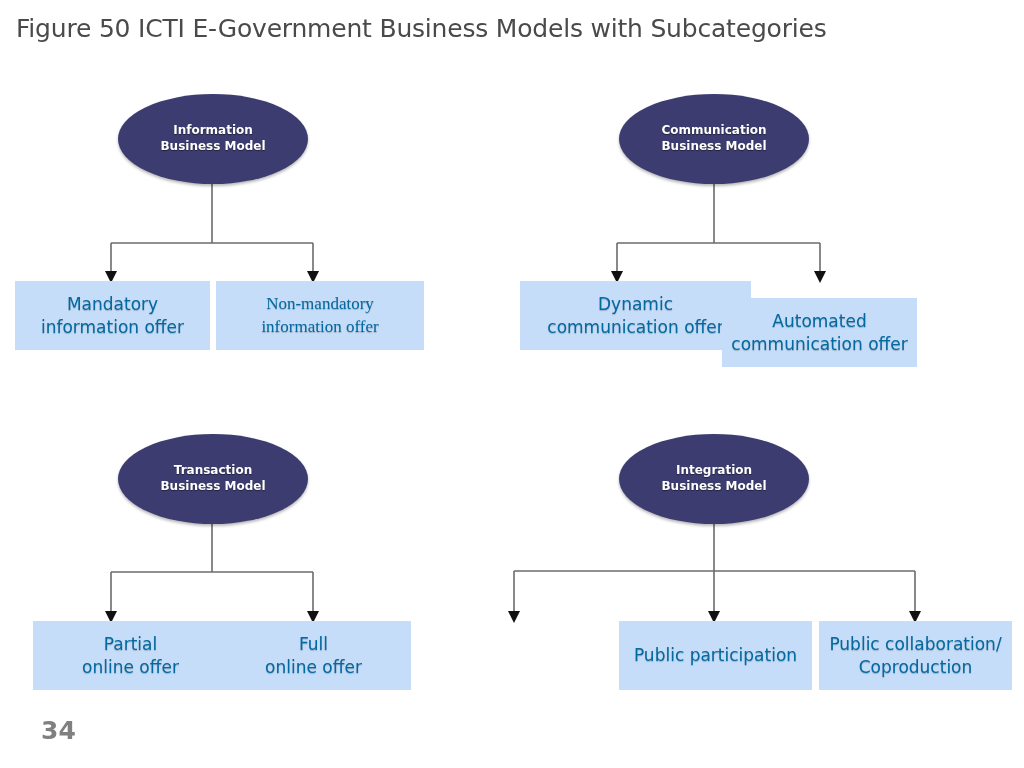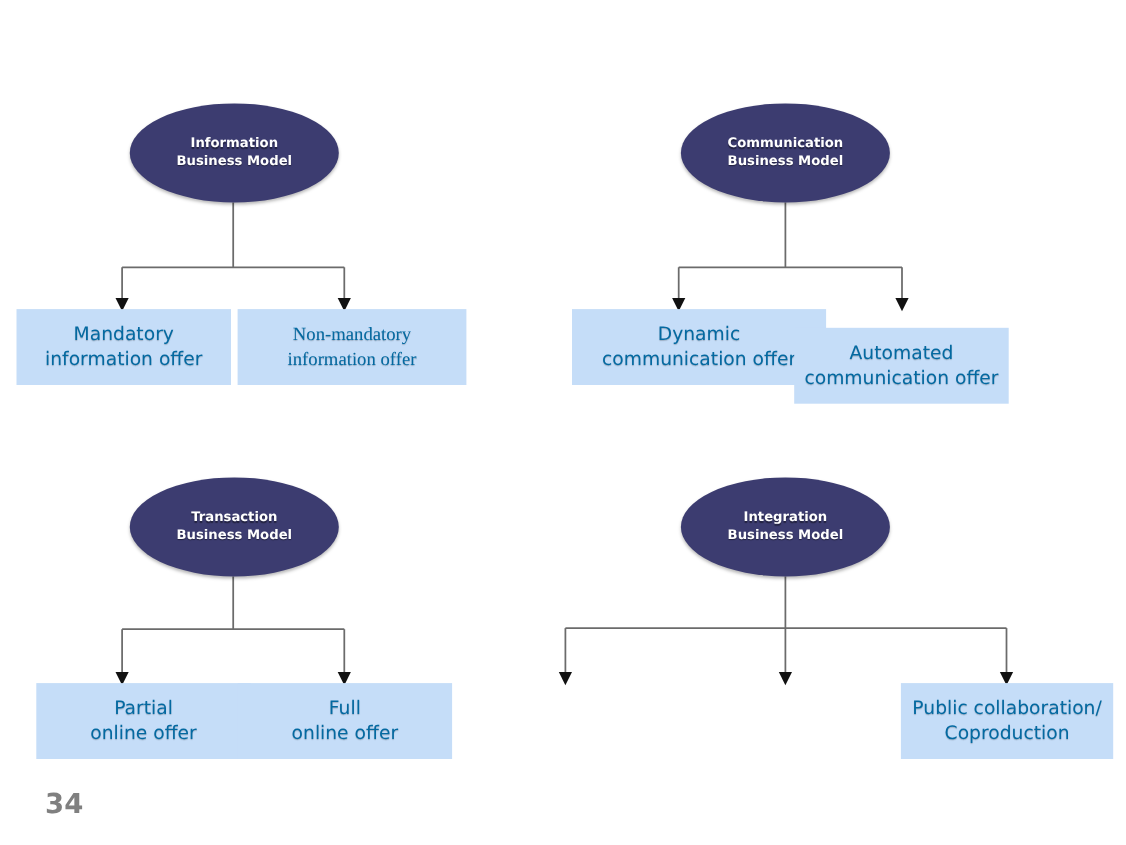--- a/index.html
+++ b/index.html
@@ -89,20 +89,21 @@
     font-weight: bold;
     color: #808080;
     font-family: "DejaVu Sans", sans-serif;
   }
 </style>
 </head>
 <body>
 
 <div id="slide">
 
+  <div id="title">Figure 50 ICTI E-Government Business Models with Subcategories</div>
 
   <svg class="conn-svg" viewBox="0 0 1024 768">
     <defs></defs>
 
     <g>
       <path class="conn-line" d="M212,184 L212,243"></path>
       <path class="conn-line" d="M111,243 L313,243"></path>
       <path class="conn-line" d="M111,243 L111,272"></path>
       <path class="conn-line" d="M313,243 L313,272"></path>
       <polygon class="arrow-head" points="105,271 117,271 111,283"></polygon>
@@ -173,20 +174,23 @@
 
   <div class="leaf-box" style="left:216px; top:621px; width:195px; height:69px;">
     <span class="leaf-label"><span>Full</span><br><span>online offer</span></span>
   </div>
 
   <div class="node-ellipse" style="left:619px; top:434px; width:190px; height:90px;">
     <span class="ell-label"><span>Integration</span><br><span>Business Model</span></span>
   </div>
 
 
+  <div class="leaf-box" style="left:619px; top:621px; width:193px; height:69px;">
+    <span class="leaf-label">Public participation</span>
+  </div>
 
   <div class="leaf-box" style="left:819px; top:621px; width:193px; height:69px;">
     <span class="leaf-label"><span>Public collaboration/</span><br><span>Coproduction</span></span>
   </div>
 
   <div id="page-number">34</div>
 
 </div>
 
 </body></html>

